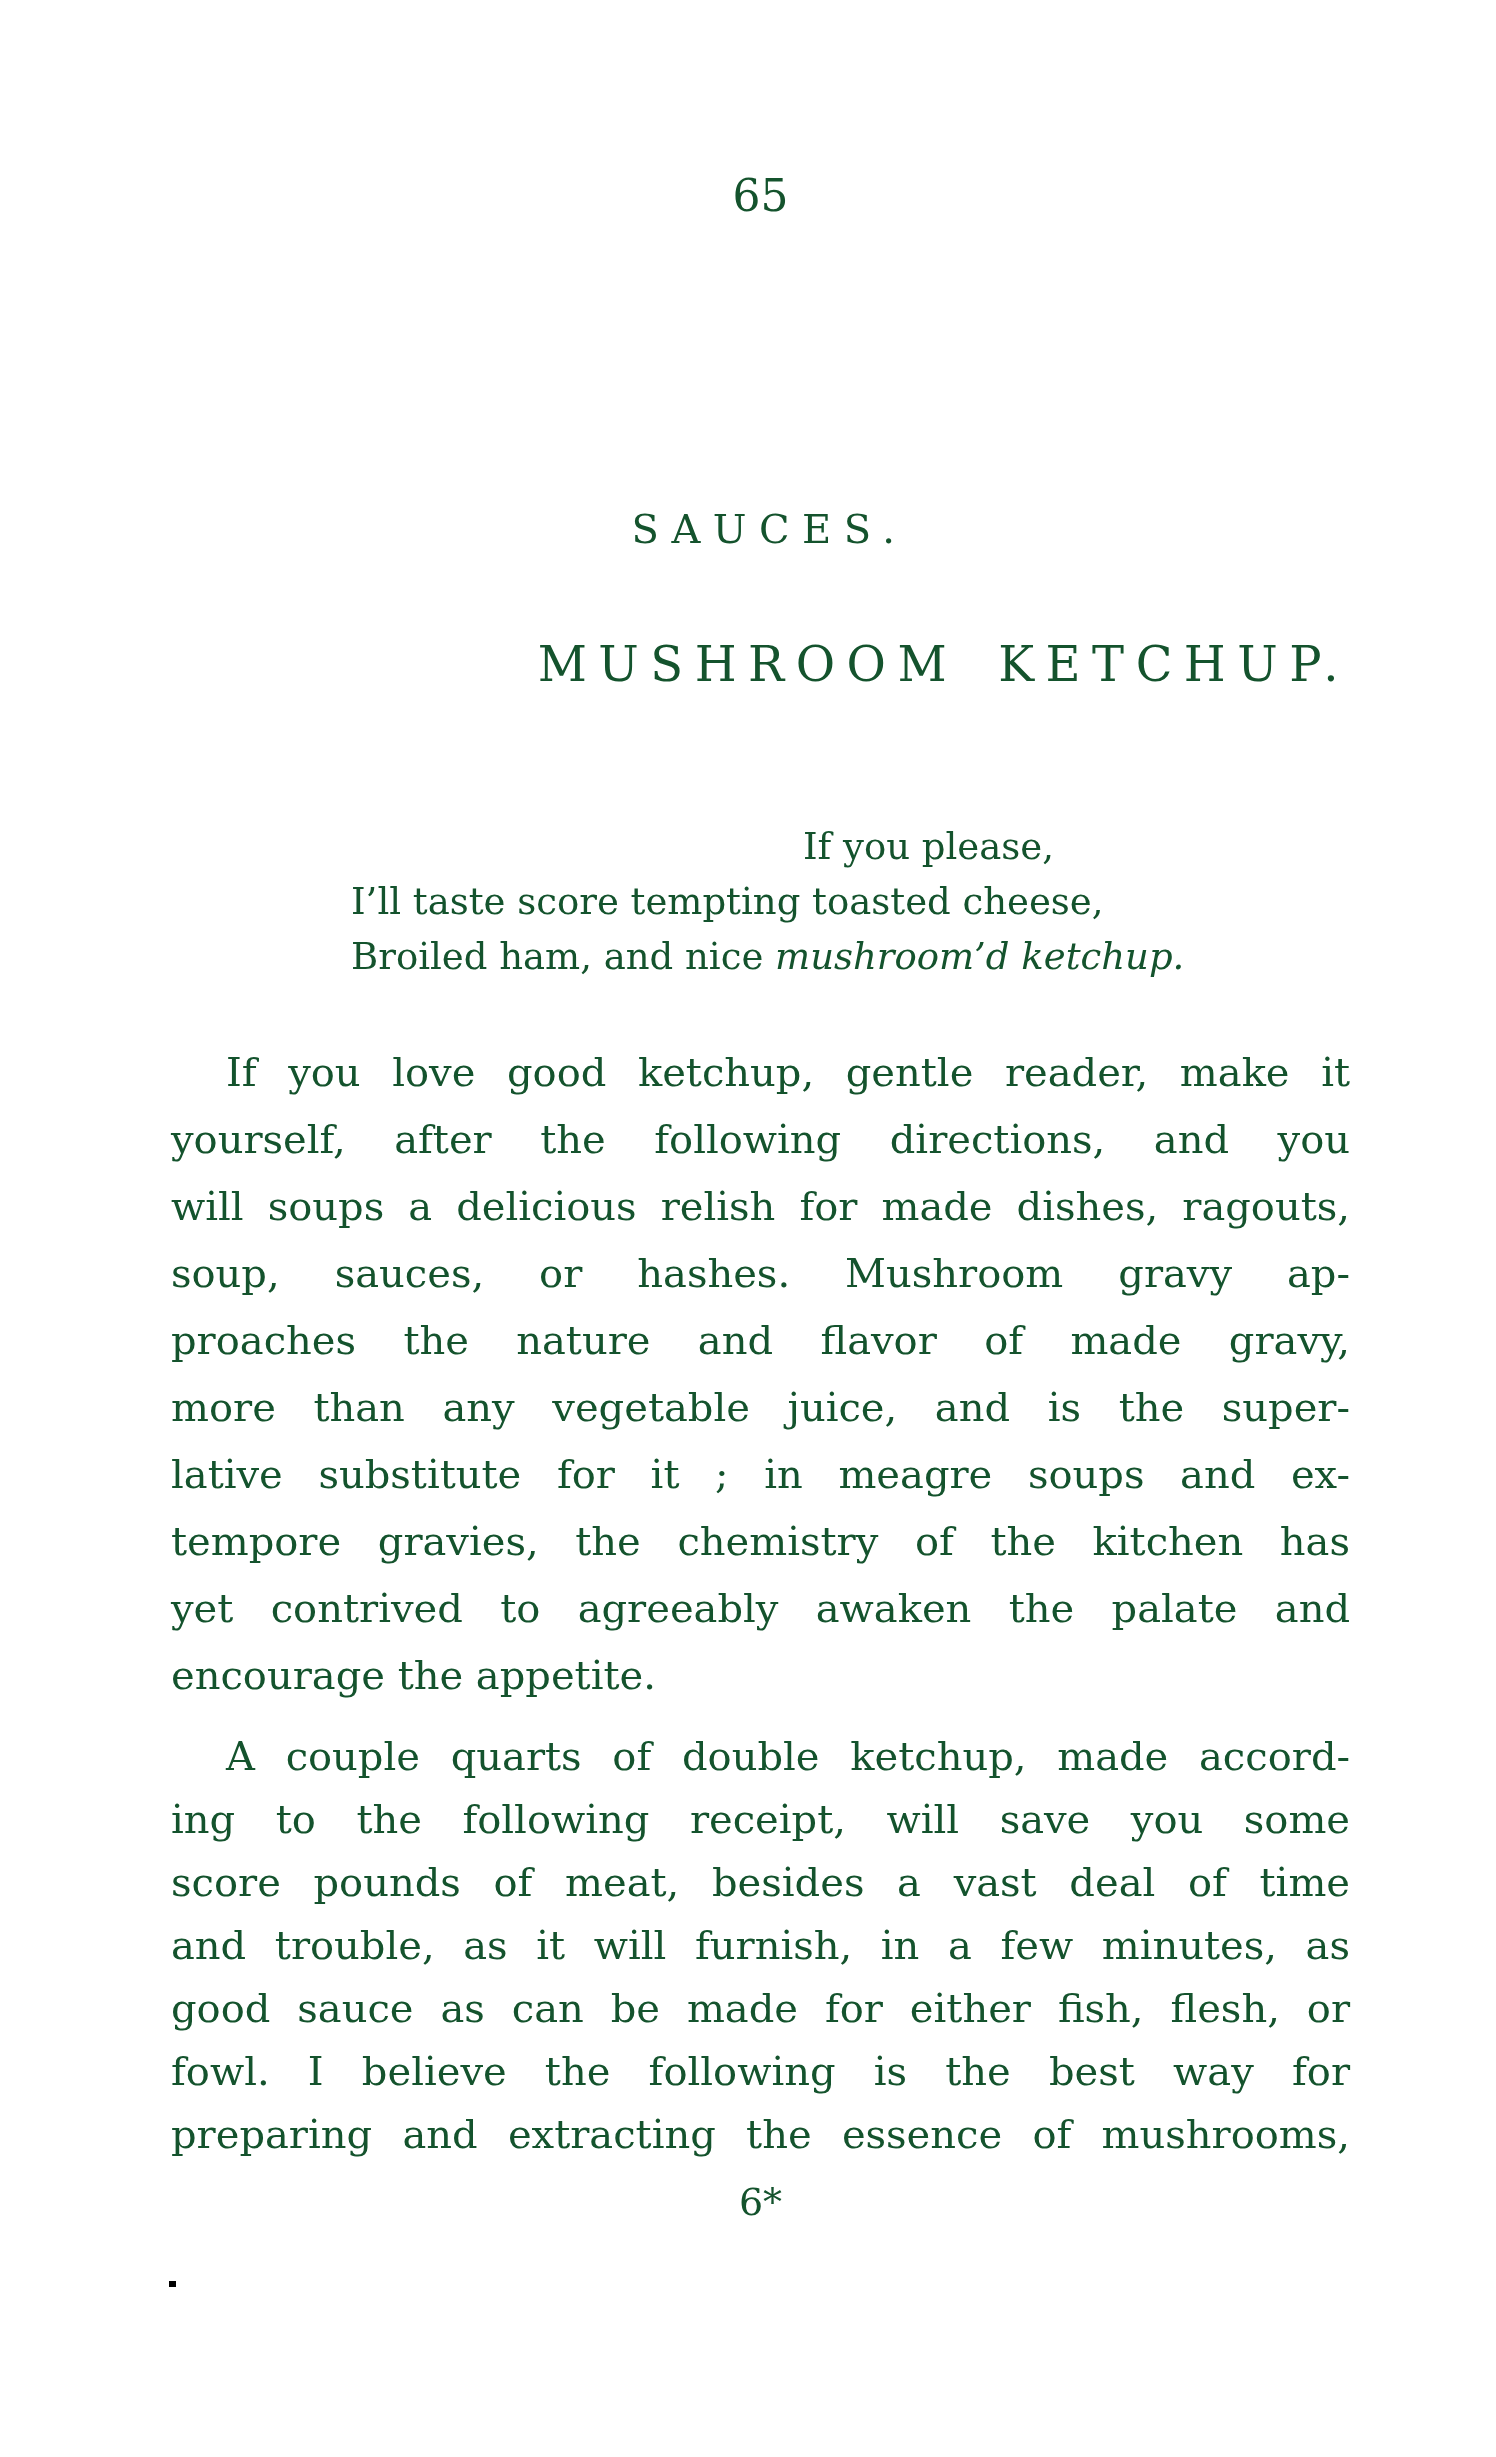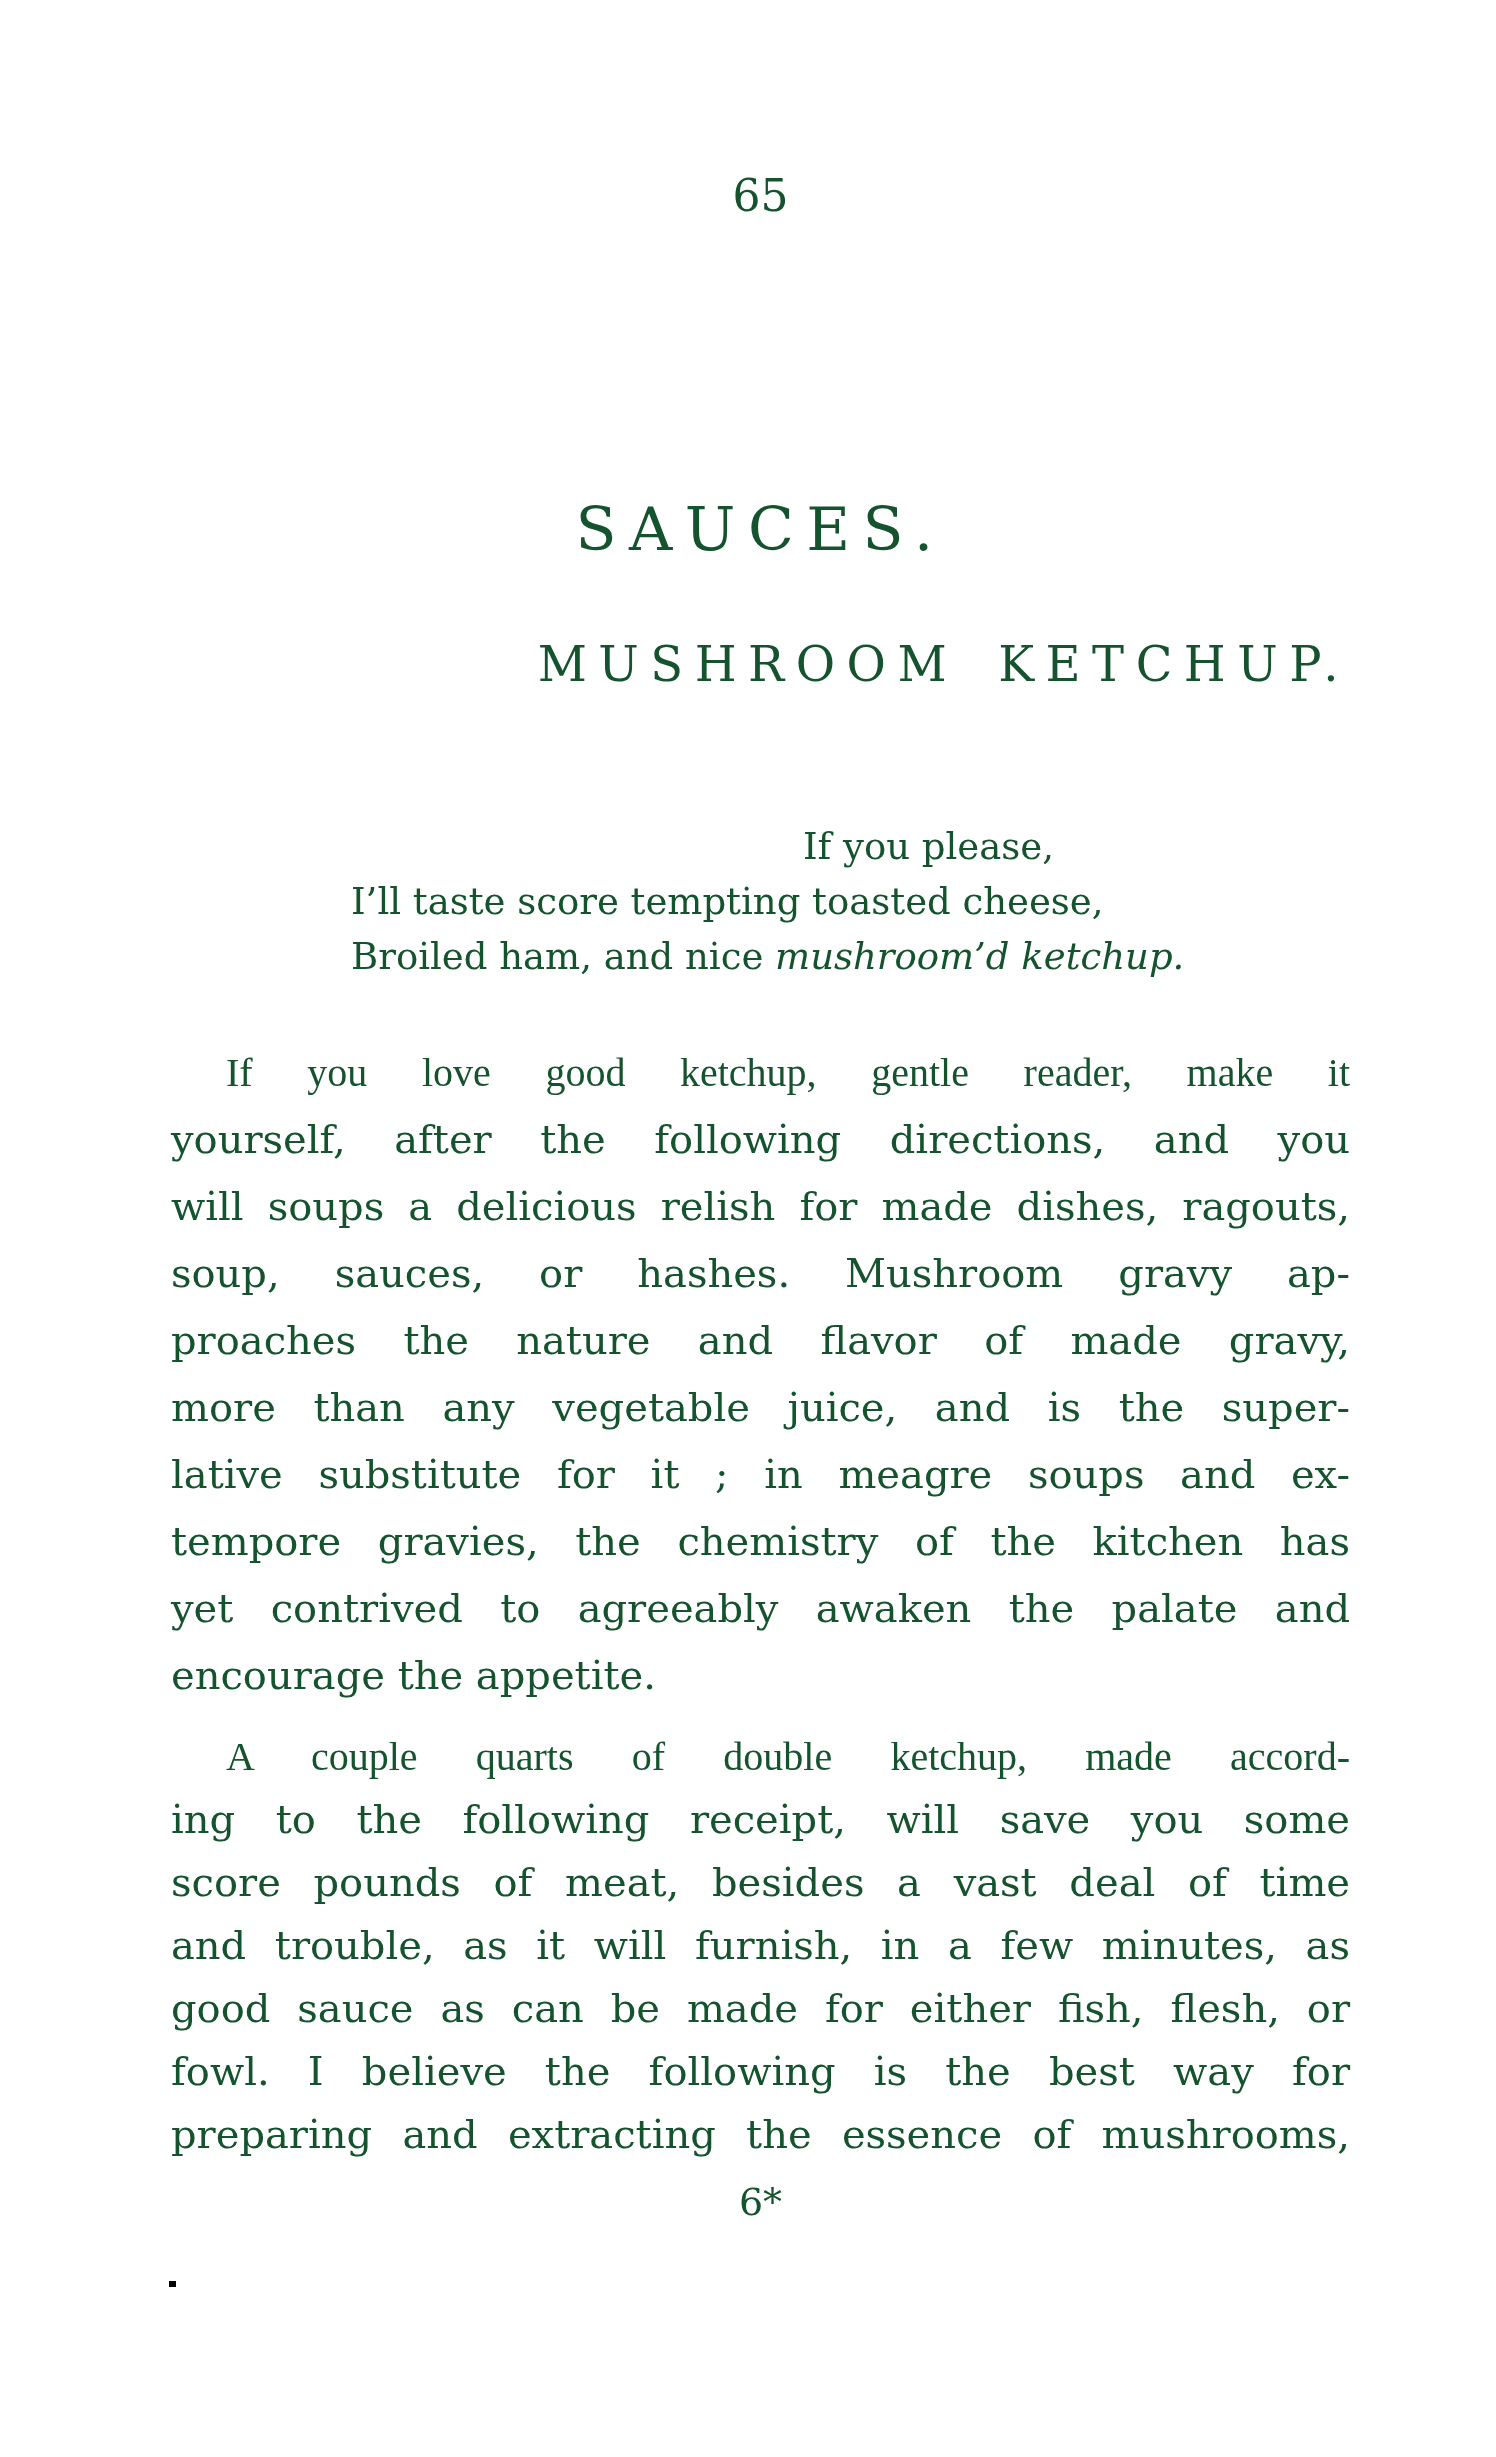--- a/index.html
+++ b/index.html
@@ -28,24 +28,24 @@
     top: 173px;
     left: 0;
     width: 100%;
     text-align: center;
     font-size: 44px;
     line-height: 46px;
   }
   .section-heading {
     position: absolute;
     top: 496px;
-    left: 0;
+    left: 9px;
     width: 100%;
     text-align: center;
-    font-size: 60px;
+    font-size: 40px;
     line-height: 67px;
     letter-spacing: 12.5px;
     white-space: nowrap;
   }
   .recipe-heading {
     position: absolute;
     top: 636px;
     left: 0;
     width: 100%;
     text-align: right;
@@ -77,21 +77,20 @@
   .para-1 .tline { height: 67px; line-height: 67px; }
   .para-2 .tline { height: 63px; line-height: 63px; }
   .tline {
     text-align: justify;
     text-align-last: justify;
     overflow: visible;
   }
   .tline.first {
     padding-left: 55px;
     box-sizing: border-box;
-    font-family: Liberation Serif, serif;
   }
   .tline.last {
     text-align-last: left;
   }
   .signature-mark {
     position: absolute;
     top: 2181px;
     left: 0;
     width: 100%;
     text-align: center;

